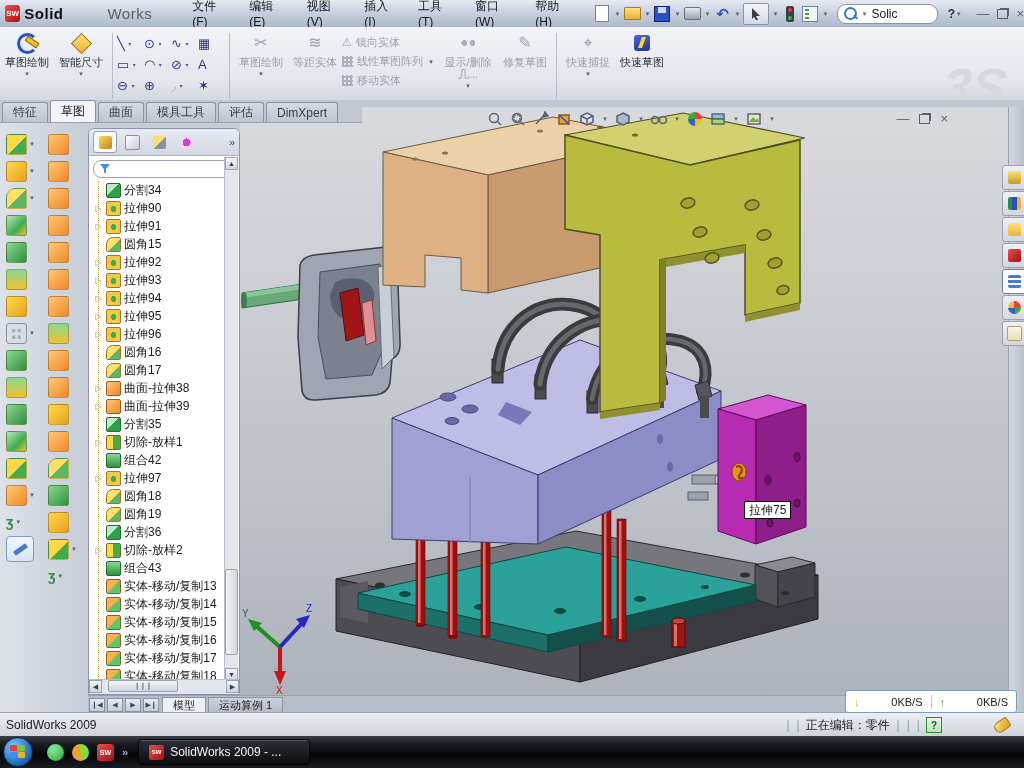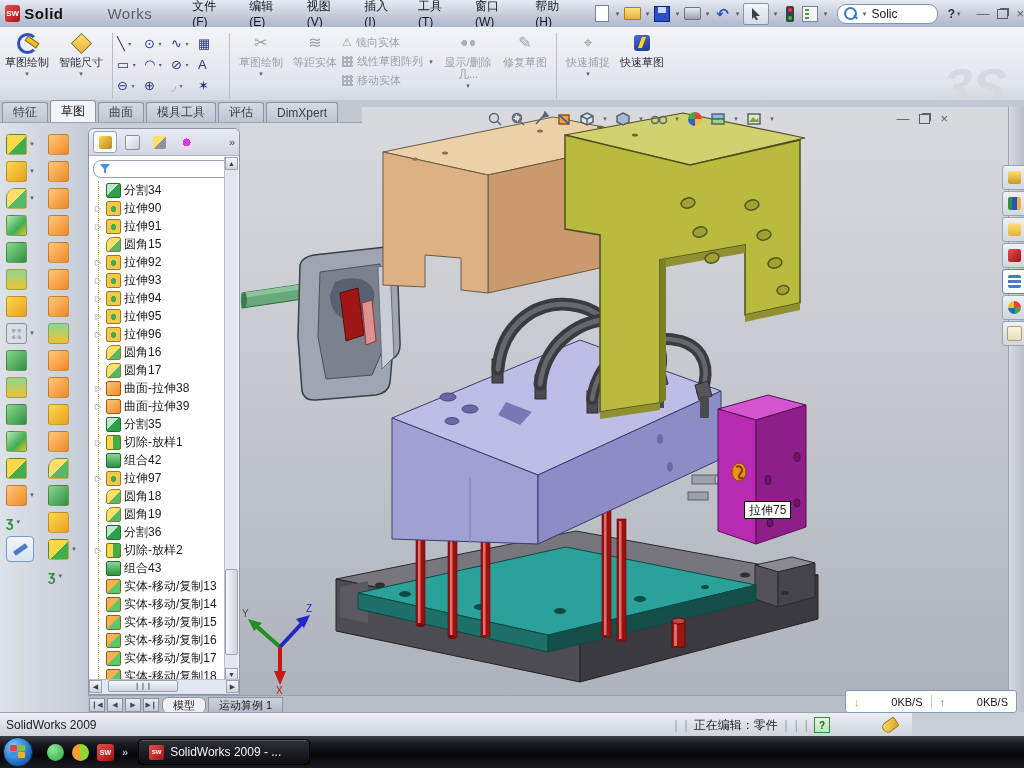--- a/index.html
+++ b/index.html
@@ -135,31 +135,31 @@
   .tp3{background:linear-gradient(180deg,#ffe07a,#e8b23c);}
   .tp4{background:linear-gradient(135deg,#e85050,#a01010);}
   .tp5{background:repeating-linear-gradient(0deg,#4a7ac8 0 3px,#fff 3px 5px);}
   .tp6{background:conic-gradient(#e84040 0 25%,#40a840 0 50%,#3060d0 0 75%,#f0c030 0);border-radius:50%;}
   .tp7{background:linear-gradient(180deg,#fdf6e0,#e8dcb8);border:1px solid #b0a070;}
 
   
   #modeltabs{left:88px;top:695px;width:920px;height:17px;background:#b8bec8;border-top:1px solid #9aa2b0;display:flex;align-items:flex-end;z-index:3;}
   .navb{width:16px;height:14px;margin:0 1px 1px 1px;background:linear-gradient(180deg,#e8ebf1,#c6ccd6);border:1px solid #8a93a2;font-size:7px;color:#3a4a6a;display:flex;align-items:center;justify-content:center;box-sizing:border-box;}
   .mtab{height:15px;padding:0 10px;display:flex;align-items:center;font-size:11px;background:linear-gradient(180deg,#cdd2da,#b4bac6);border:1px solid #8a93a2;border-bottom:none;margin-left:2px;}
-  .mtab.active{background:#eef0f4;border-radius:6px;}
+  .mtab.active{background:#eef0f4;}
 
   
   #netwidget{left:845px;top:690px;width:170px;height:21px;background:#fff;border:1px solid #7f9db9;border-radius:3px;display:flex;align-items:center;font-size:11px;z-index:7;}
   .netcell{flex:1;display:flex;align-items:center;justify-content:space-between;padding:0 8px;}
   .netsep{width:1px;height:14px;background:#c0c8d4;}
   .arr-down{color:#e8a020;font-weight:bold;}
   .arr-up{color:#2faf2f;font-weight:bold;}
 
   
-  #statusbar{left:0;top:712px;width:912px;height:24px;background:linear-gradient(180deg,#eceef3,#cdd2da);border-top:1px solid #9aa2b0;display:flex;align-items:center;z-index:5;}
+  #statusbar{left:0;top:712px;width:1024px;height:24px;background:linear-gradient(180deg,#eceef3,#cdd2da);border-top:1px solid #9aa2b0;display:flex;align-items:center;z-index:5;}
   .sbsep{color:#9aa2b0;margin:0 3px;}
   #qmark{width:14px;height:14px;background:linear-gradient(180deg,#e8f4e8,#bfe0bf);border:1px solid #2e8f2e;color:#0a6a0a;font-weight:bold;font-size:10px;display:flex;align-items:center;justify-content:center;}
   #tagicon{width:14px;height:9px;background:linear-gradient(135deg,#ffe06a,#d8a020);border:1px solid #9a7210;border-radius:5px 2px 2px 5px;transform:rotate(-35deg);margin-right:14px;}
 
   
   #taskbar{left:0;top:736px;width:1024px;height:32px;background:linear-gradient(180deg,#3a3d44 0%,#17181d 28%,#060608 60%,#1a1b20 100%);display:flex;align-items:center;z-index:6;}
   #startorb{width:28px;height:28px;border-radius:50%;margin-left:3px;background:radial-gradient(circle at 35% 30%,#7ec8f8,#2a78c8 55%,#0a3a7a);border:1px solid #0a2a54;position:relative;flex:none;}
   .flag{position:absolute;width:7px;height:6px;border-radius:1px;}
   #ql{display:flex;align-items:center;gap:8px;margin-left:14px;}
   .qlic{width:17px;height:17px;border-radius:3px;}

